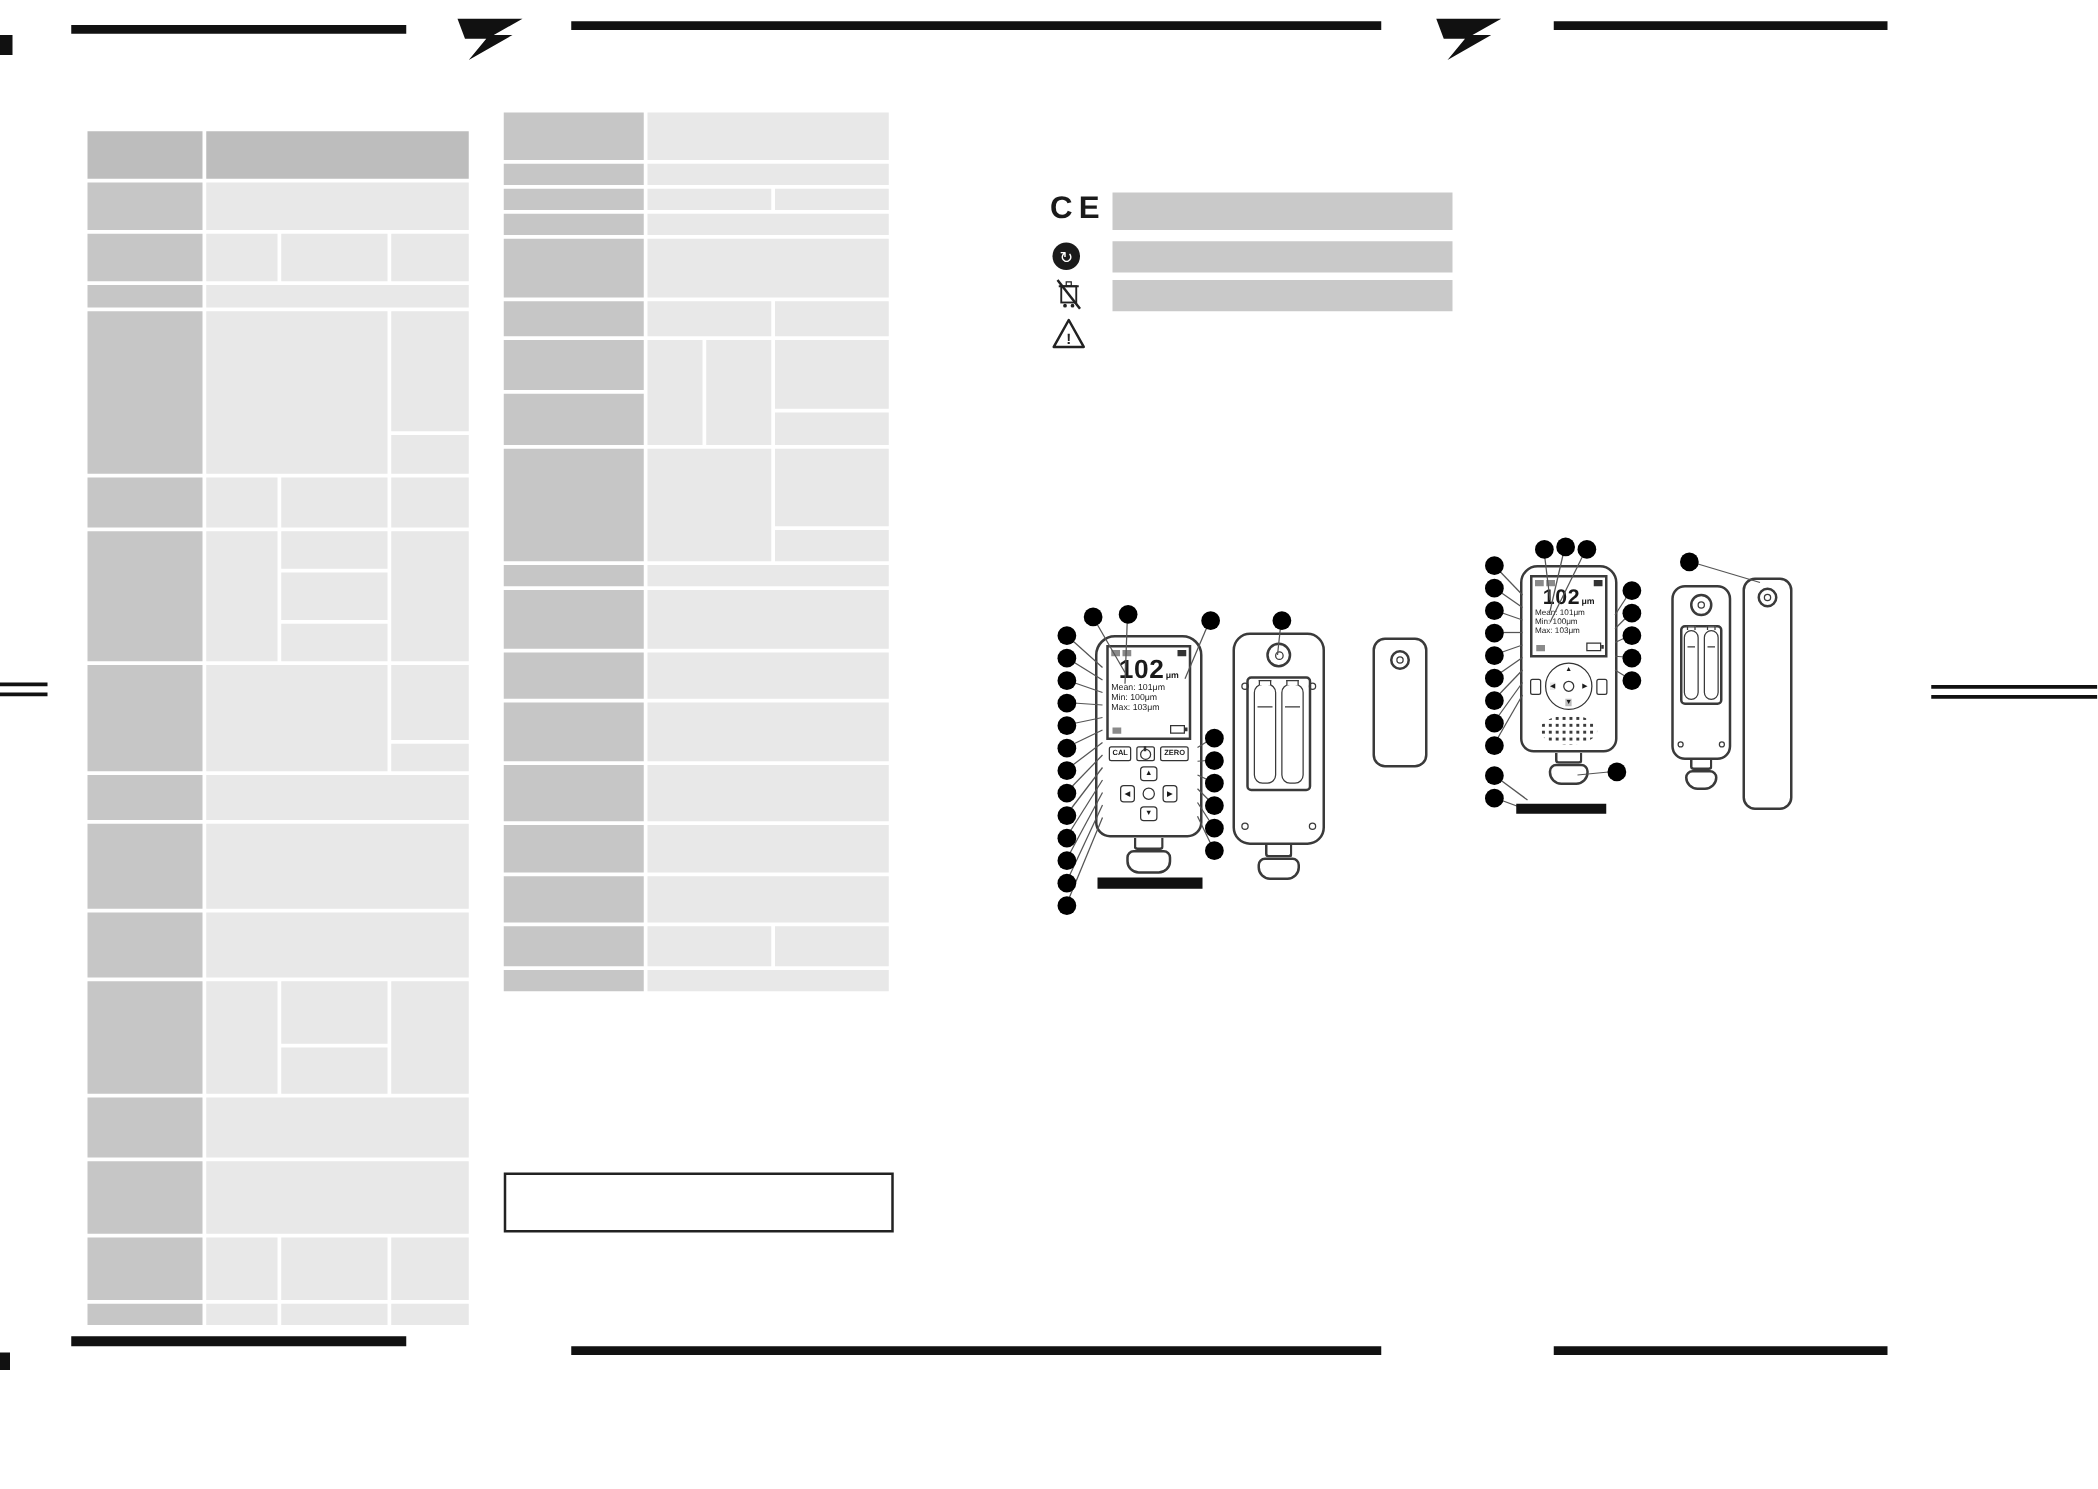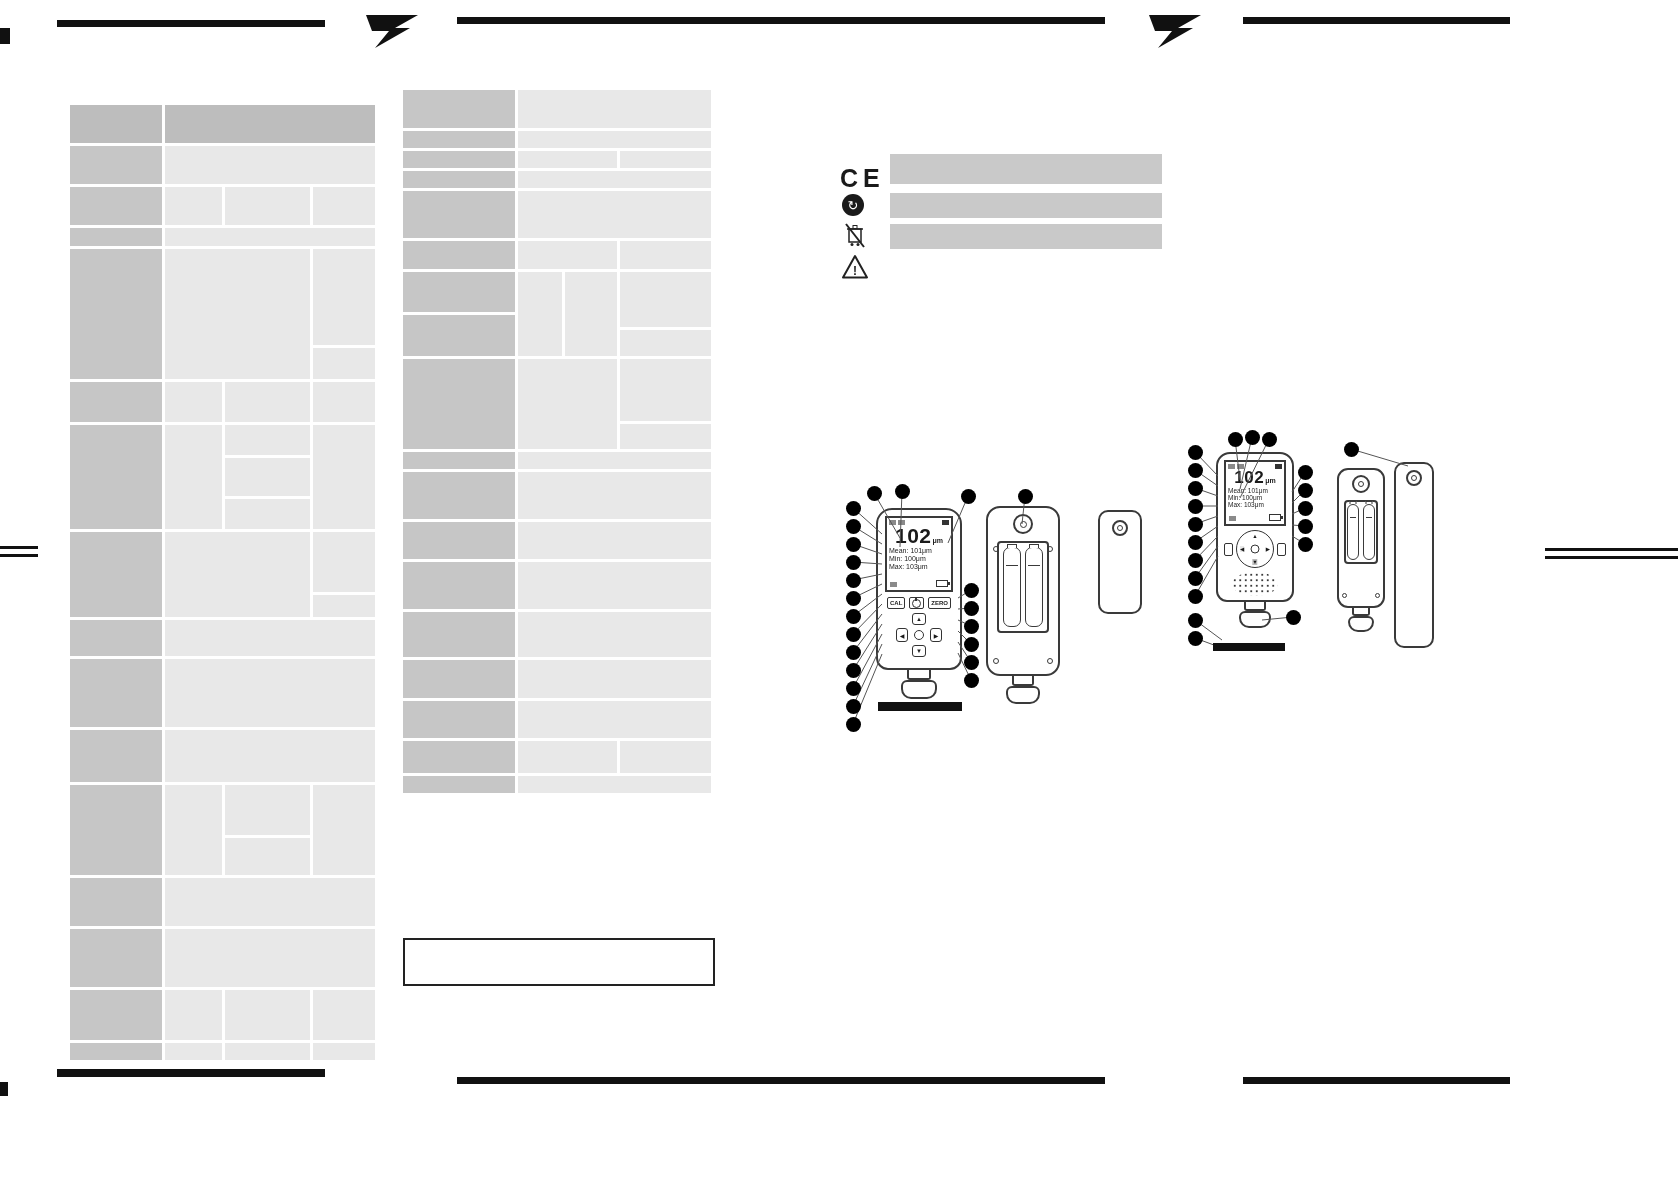--- a/index.html
+++ b/index.html
@@ -11,21 +11,21 @@
   .spec{position:absolute;display:flex;flex-direction:column;gap:3px;}
   .row{display:flex;gap:3px;}
   .col{display:flex;flex-direction:column;gap:3px;}
   .cell{flex-shrink:0;}
   .fx{flex:1 1 auto;}
   .g{background:#c6c6c6;}
   .l{background:#e8e8e8;}
   .d{background:#bdbdbd;}
   .emptybox{position:absolute;border:2px solid #222;background:#fff;}
   
-  .ce{position:absolute;left:840px;top:152px;font-size:25px;font-weight:bold;letter-spacing:5px;margin-top:12px;}
+  .ce{position:absolute;left:840px;top:152px;font-size:25px;font-weight:bold;letter-spacing:5px;}
   .graybar{position:absolute;background:#c9c9c9;}
   .recycle{position:absolute;left:842px;top:194px;width:22px;height:22px;border-radius:50%;background:#1a1a1a;
            color:#fff;display:flex;align-items:center;justify-content:center;font-size:13px;}
   
   .dev{position:absolute;z-index:1;}
   .dbody{border:2px solid #3a3a3a;border-radius:14px;background:#fff;position:relative;box-sizing:border-box;}
   .lcd{border:2px solid #3a3a3a;margin:6px auto 0;position:relative;background:#fff;box-sizing:border-box;padding:2px;}
   .lcd-top{display:flex;gap:2px;align-items:center;}
   .mb{width:7px;height:5px;background:#8a8a8a;display:inline-block;}
   .mb.dark{background:#333;margin-left:auto;}

